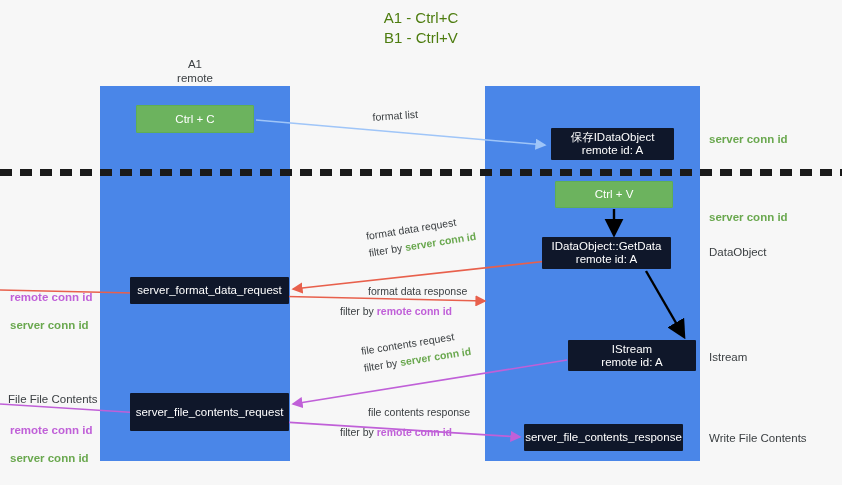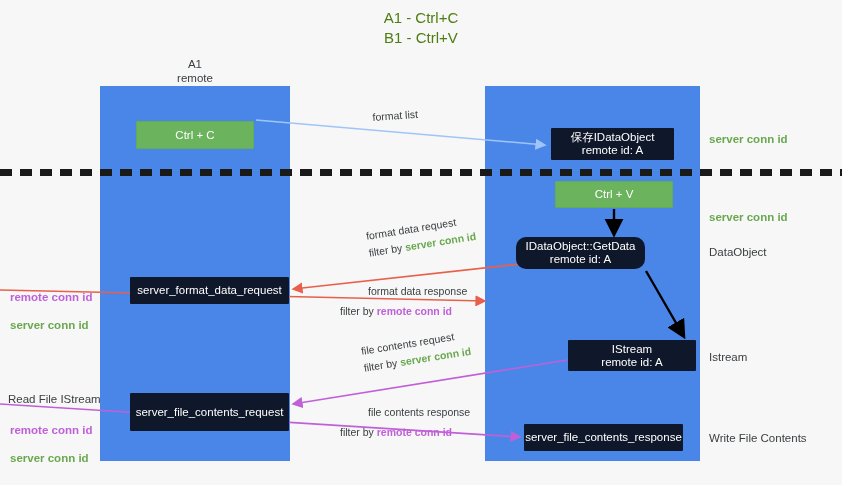--- a/index.html
+++ b/index.html
@@ -44,24 +44,24 @@
     color:#ffffff;
     font-size:11.5px;line-height:13px;
     white-space:pre-line;
     border-radius:1px;
   }
   .green{background:#6aa84f;background:#6fbf64;border:1px solid #5fae55;}
   .green{background:#6aa84f;}
   .box.green{background:#6cb35e;}
   .orange{background:#0f172a;}
 
-  #box-ctrlc{left:136px;top:105px;width:118px;height:28px;margin-top:16px;}
+  #box-ctrlc{left:136px;top:105px;width:118px;height:28px;}
   #box-ctrlv{left:555px;top:181px;width:118px;height:27px;}
   #box-idataobject{left:551px;top:128px;width:123px;height:32px;}
-  #box-getdata{left:516px;top:237px;width:129px;height:32px;border-radius:10px;}
+  #box-getdata{left:542px;top:237px;width:129px;height:32px;}
   #box-istream{left:568px;top:340px;width:128px;height:31px;}
   #box-sfdreq{left:130px;top:277px;width:159px;height:27px;}
   #box-sfdres{left:489px;top:288px;width:159px;height:27px;}
   #box-sfcreq{left:130px;top:393px;width:159px;height:38px;}
   #box-sfcres{left:524px;top:424px;width:159px;height:27px;}
 
   
   .rlabel{font-size:11.5px;line-height:14px;}
   .green-txt{color:#6aa84f;font-weight:bold;}
   .magenta-txt{color:#c060d8;font-weight:bold;}
@@ -190,20 +190,20 @@
   <div class="abs rlabel green-txt" id="r-server2">server conn id</div>
   <div class="abs rlabel" id="r-dataobject">DataObject</div>
   <div class="abs rlabel" id="r-istream">Istream</div>
   <div class="abs rlabel" id="r-write">Write File Contents</div>
 
   <div class="abs llabel conn-stack" id="l-conn1">
     <span class="magenta-txt">remote conn id</span>
     <span class="green-txt">server conn id</span>
   </div>
 
-  <div class="abs llabel" id="l-read">Read File IStream</div>
+  <div class="abs llabel" id="l-read">File File Contents</div>
 
   <div class="abs llabel conn-stack" id="l-conn2">
     <span class="magenta-txt">remote conn id</span>
     <span class="green-txt">server conn id</span>
   </div>
 
 </div>
 
 </body></html>

